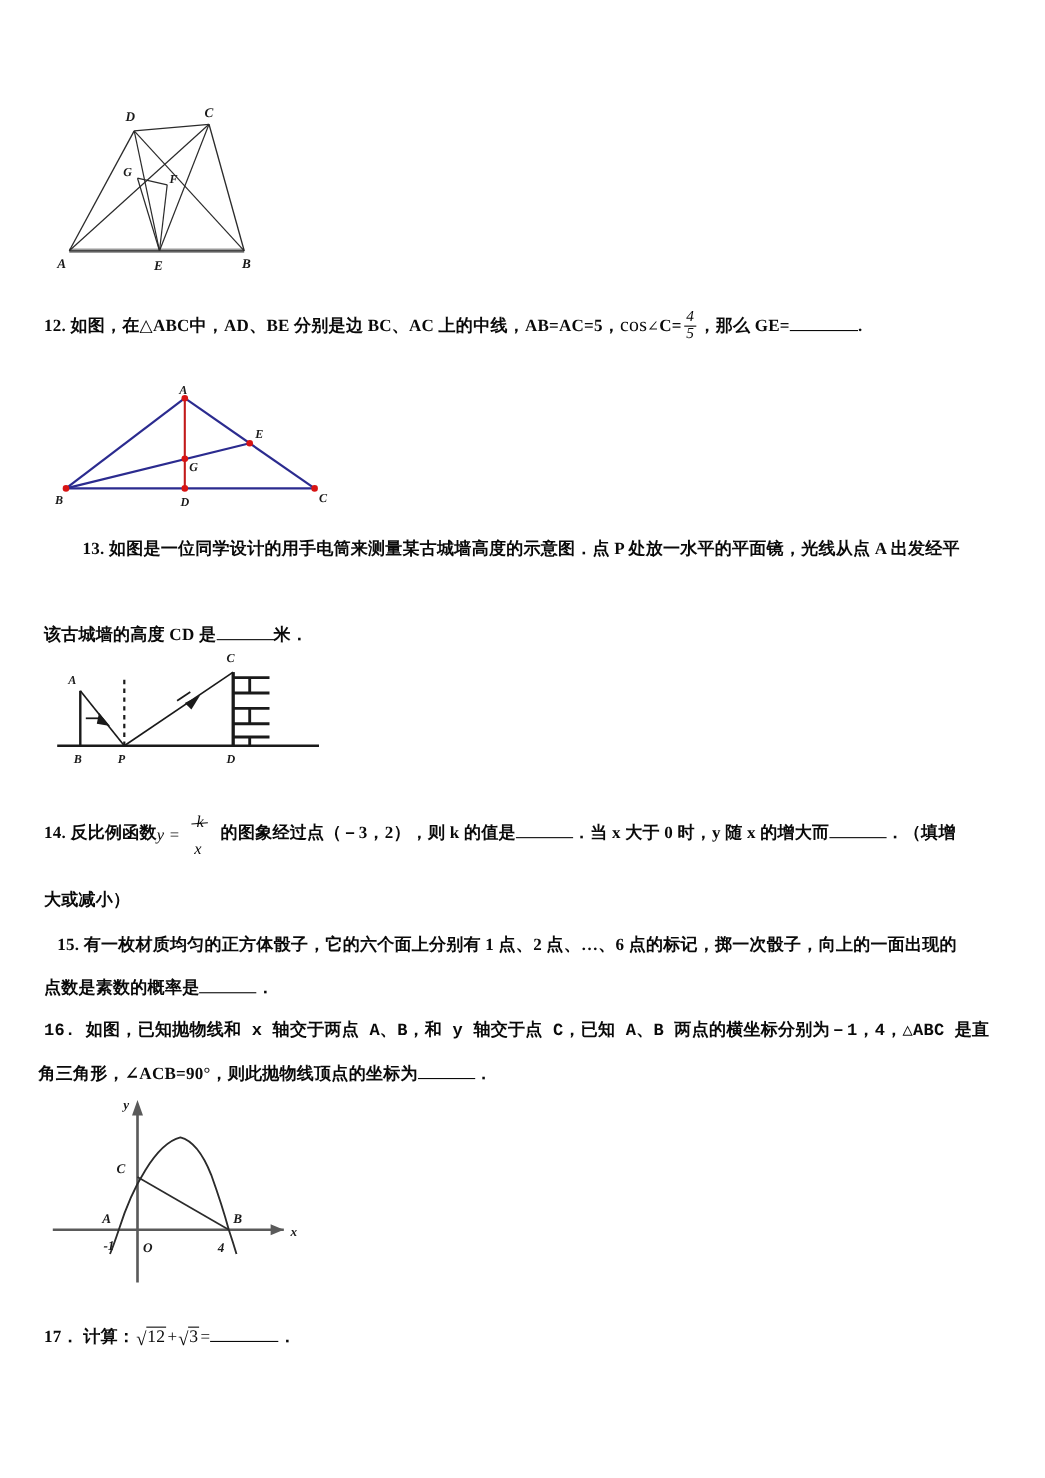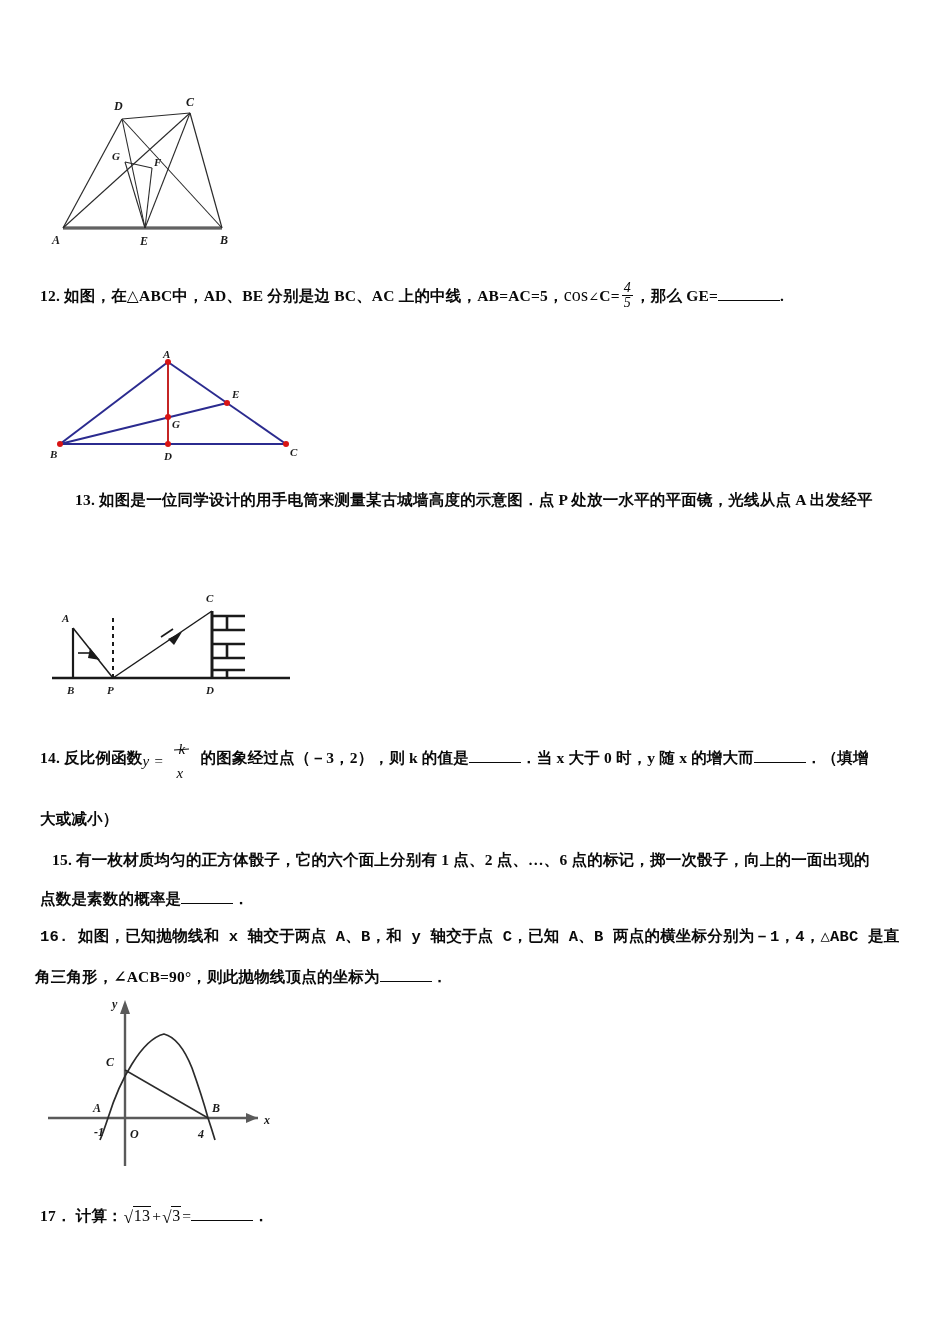--- a/index.html
+++ b/index.html
@@ -200,20 +200,23 @@
       <text class="fig-label" x="122" y="80" font-size="11">G</text>
       <text class="fig-label" x="0" y="110" font-size="11">B</text>
       <text class="fig-label" x="114" y="112" font-size="11">D</text>
       <text class="fig-label" x="240" y="108" font-size="11">C</text>
     </svg>
   </div>
 
   <div class="qtext" style="left:40px; top:480px; width:890px;margin-left:35px;">
     <span class="qnum">13.</span>
     <span>如图是一位同学设计的用手电筒来测量某古城墙高度的示意图．点 P 处放一水平的平面镜，光线从点 A 出发经平</span>
+  </div>
+  <div class="qtext" style="left:40px; top:558px; width:890px;">
+    <span>该古城墙的高度 CD 是</span><span class="blank w2"></span><span>米．</span>
   </div>
 
   <div class="figure" style="left:40px; top:580px; width:270px; height:120px;">
     <svg width="270" height="120" viewBox="0 0 270 120">
 
       <line x1="12" y1="98" x2="250" y2="98" stroke="#1a1a1a" stroke-width="2.4"></line>
 
       <line x1="33" y1="48" x2="33" y2="98" stroke="#1a1a1a" stroke-width="2.2"></line>
 
       <line x1="33" y1="48" x2="73" y2="98" stroke="#1a1a1a" stroke-width="1.5"></line>
@@ -295,16 +298,16 @@
       <text class="fig-label" x="53" y="124" font-size="12">A</text>
       <text class="fig-label" x="172" y="124" font-size="12">B</text>
       <text class="fig-label" x="54" y="148" font-size="12" font-style="normal">-1</text>
       <text class="fig-label" x="90" y="150" font-size="12">O</text>
       <text class="fig-label" x="158" y="150" font-size="12" font-style="normal">4</text>
     </svg>
   </div>
 
   <div class="qtext" style="left:40px; top:1196px; width:500px;">
     <span class="qnum">17．</span>
-    <span>计算：</span><span class="sqrt"><span class="rad">√</span><span class="rv">13</span></span><span style="font-weight:normal;">+</span><span class="sqrt"><span class="rad">√</span><span class="rv">3</span></span><span style="font-weight:normal;">=</span><span class="blank w3"></span><span>．</span>
+    <span>计算：</span><span class="sqrt"><span class="rad">√</span><span class="rv">12</span></span><span style="font-weight:normal;">+</span><span class="sqrt"><span class="rad">√</span><span class="rv">3</span></span><span style="font-weight:normal;">=</span><span class="blank w3"></span><span>．</span>
   </div>
 
 </div>
 
 </body></html>

